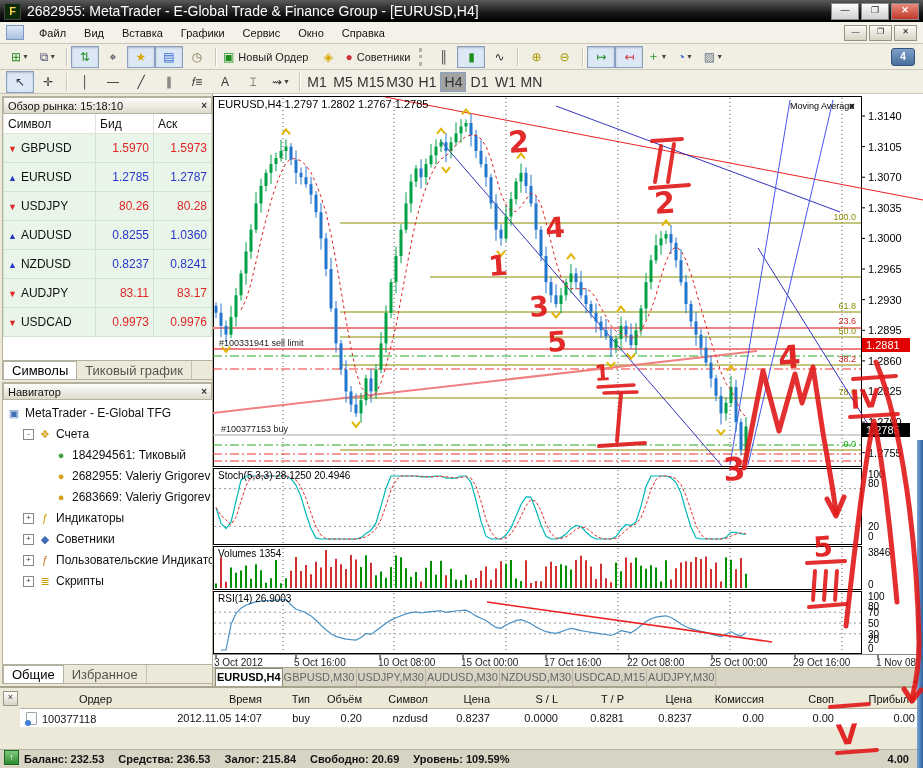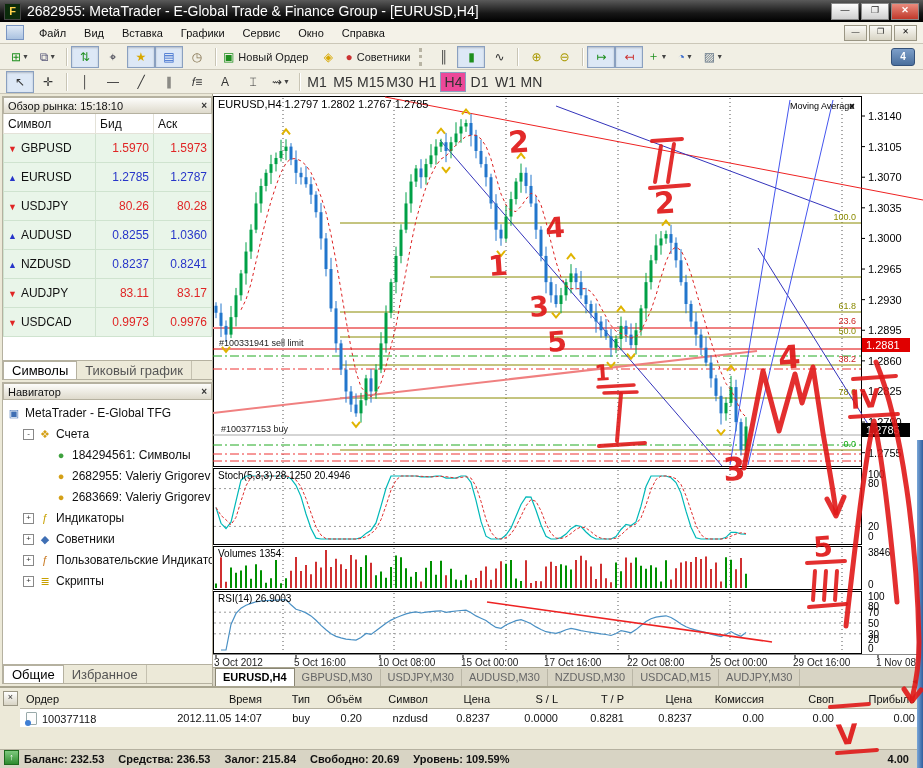--- a/index.html
+++ b/index.html
@@ -29,21 +29,21 @@
   #toolbar2{top:70px;height:24px}
   .tbtn{min-width:22px;height:20px;display:flex;align-items:center;justify-content:center;gap:1px;
     border:1px solid transparent;font-size:12px;padding:0 2px;cursor:default;color:#333}
   .tbtn.pressed{border:1px solid #8aa0c0;background:#dde8f6;box-shadow:inset 0 1px 2px rgba(0,0,0,.2)}
   .tbtn .dd{font-size:7px;color:#444}
   .tsep{width:1px;height:18px;background:#c9c5b5;margin:0 4px;box-shadow:1px 0 0 #fff}
   .grip{width:4px;height:18px;border-left:3px dotted #b8b4a4;margin:0 3px}
   .tlabel{font-size:11px;margin:0 3px;color:#222}
   .tfbtn{min-width:24px;height:18px;border:1px solid transparent;font-size:14px;display:flex;
     align-items:center;justify-content:center;color:#333}
-  .tfbtn.pressed{border:1px solid #8aa0c0;background:#ec4899}
+  .tfbtn.pressed{border:1px solid #8aa0c0;background:#a3a3a3}
   .bubble4{margin-left:auto;margin-right:8px;width:22px;height:16px;background:linear-gradient(#7d9fc9,#4a6f9d);
     border:1px solid #33517a;border-radius:3px;color:#fff;font-size:10px;font-weight:bold;text-align:center;line-height:15px}
   
   #leftcol{position:absolute;left:0;top:94px;width:213px;height:592px;background:#ece9d8;border-right:1px solid #a8a48f;box-sizing:border-box}
   .paneltitle{height:17px;background:linear-gradient(#fdfdfb,#dedacc);border:1px solid #b5b1a0;
     display:flex;align-items:center;padding:0 4px;font-size:11px;box-sizing:border-box}
   .paneltitle .px{margin-left:auto;font-size:10px;color:#333;font-weight:bold}
   #mwatch{position:absolute;left:2px;top:2px;width:209px;height:282px;background:#fff;border:1px solid #b5b1a0}
   #mwtable{width:100%;border-collapse:collapse;font-size:12px}
   #mwtable th{font-weight:normal;text-align:left;border:1px solid #e4e2d8;border-top:none;padding:2px 4px;height:15px}
@@ -58,30 +58,30 @@
   #navg{position:absolute;left:2px;top:288px;width:209px;height:300px;background:#fff;border:1px solid #b5b1a0}
   #tree{padding:3px 0 0 2px;font-size:12px;line-height:21px;white-space:nowrap;overflow:hidden}
   .trow{display:flex;align-items:center;height:21px}
   .expander{width:9px;height:9px;border:1px solid #888;background:#fff;font-size:8px;line-height:7px;
     text-align:center;margin-right:4px;color:#333;flex:none}
   .tico{width:14px;text-align:center;margin-right:4px;font-size:11px;flex:none}
   
   #chartwrap{position:absolute;left:213px;top:94px;width:710px;height:592px;background:#fff}
   #charttabs{position:absolute;left:0;bottom:0;width:100%;height:18px;background:#d8d4c4;
     border-top:1px solid #a8a48f;display:flex;align-items:flex-end;font-size:11px}
-  .ctab{padding:2px 7px;color:#666;border-right:1px solid #bab6a6;height:13px}
+  .ctab{padding:2px 1px;color:#666;border-right:1px solid #bab6a6;height:13px}
   .ctab.active{background:#fff;color:#000;border:1px solid #8a8674;border-bottom:none;font-weight:bold;margin-left:2px}
   .ctabarrow{margin-left:auto;color:#444;padding-right:6px;font-size:9px}
   
   #terminal{position:absolute;left:0;top:686px;width:923px;height:82px;background:#ece9d8;border-top:2px solid #a8a48f;box-sizing:border-box}
   #termclose{position:absolute;left:3px;top:3px;width:13px;height:13px;border:1px solid #9a9684;
     background:linear-gradient(#fff,#d8d4c4);font-size:9px;line-height:11px;text-align:center;color:#333}
   #termtable{position:absolute;left:20px;top:2px;width:901px;border-collapse:collapse;font-size:11px;table-layout:fixed}
   #termtable th{font-weight:normal;text-align:right;padding:2px 6px;border-bottom:1px solid #b5b1a0;height:14px;white-space:nowrap}
-  #termtable th:first-child{text-align:left}
+  #termtable th:first-child{text-align:right}
   #termtable td{background:#fff;text-align:right;padding:2px 6px;height:14px;white-space:nowrap;overflow:hidden}
   #termtable tr.alt td{background:#f0efe9}
   #termtable td:first-child{text-align:left}
   .docico{display:inline-block;width:9px;height:11px;background:#fdfdfd;border:1px solid #9aa;border-radius:1px;
     position:relative;margin-right:5px;vertical-align:-2px}
   .docico::after{content:"";position:absolute;left:-2px;bottom:-2px;width:6px;height:6px;border-radius:50%;background:#3f7fd4}
   #statusbar{position:absolute;left:0;bottom:0;width:923px;height:19px;background:#d8d4c4;border-top:1px solid #b5b1a0;
     display:flex;align-items:center;font-weight:bold;font-size:11px;gap:14px;padding-left:24px;box-sizing:border-box}
   #statico{position:absolute;left:4px;bottom:3px;width:13px;height:13px;background:linear-gradient(#7ec97e,#2e8b2e);
     border:1px solid #1c6b1c;color:#fff;font-size:9px;line-height:12px;text-align:center}
@@ -311,21 +311,21 @@
           <span>MetaTrader - E-Global TFG</span>
         </div>
         <div class="trow" style="padding-left: 18px;">
           <span class="expander">-</span>
           <span class="tico" style="color: rgb(212, 160, 23);">❖</span>
           <span>Счета</span>
         </div>
         <div class="trow" style="padding-left: 34px;">
           <span style="width: 15px; flex: 0 0 auto;"></span>
           <span class="tico" style="color: rgb(62, 161, 62);">●</span>
-          <span>184294561: Символы</span>
+          <span>184294561: Тиковый</span>
         </div>
         <div class="trow" style="padding-left: 34px;">
           <span style="width: 15px; flex: 0 0 auto;"></span>
           <span class="tico" style="color: rgb(212, 160, 23);">●</span>
           <span>2682955: Valeriy Grigorev</span>
         </div>
         <div class="trow" style="padding-left: 34px;">
           <span style="width: 15px; flex: 0 0 auto;"></span>
           <span class="tico" style="color: rgb(212, 160, 23);">●</span>
           <span>2683669: Valeriy Grigorev</span>

